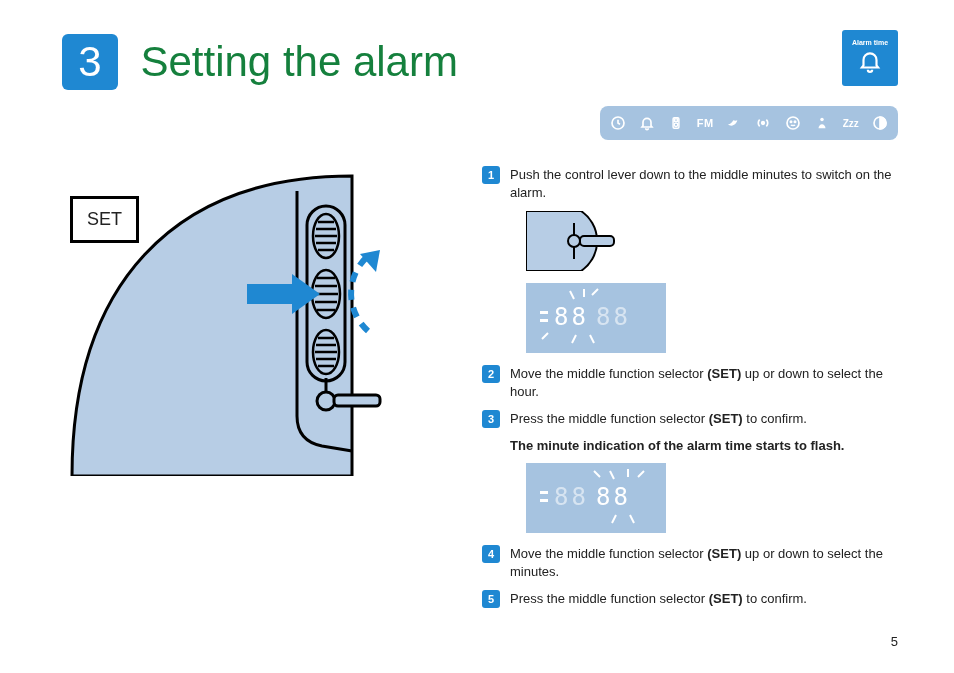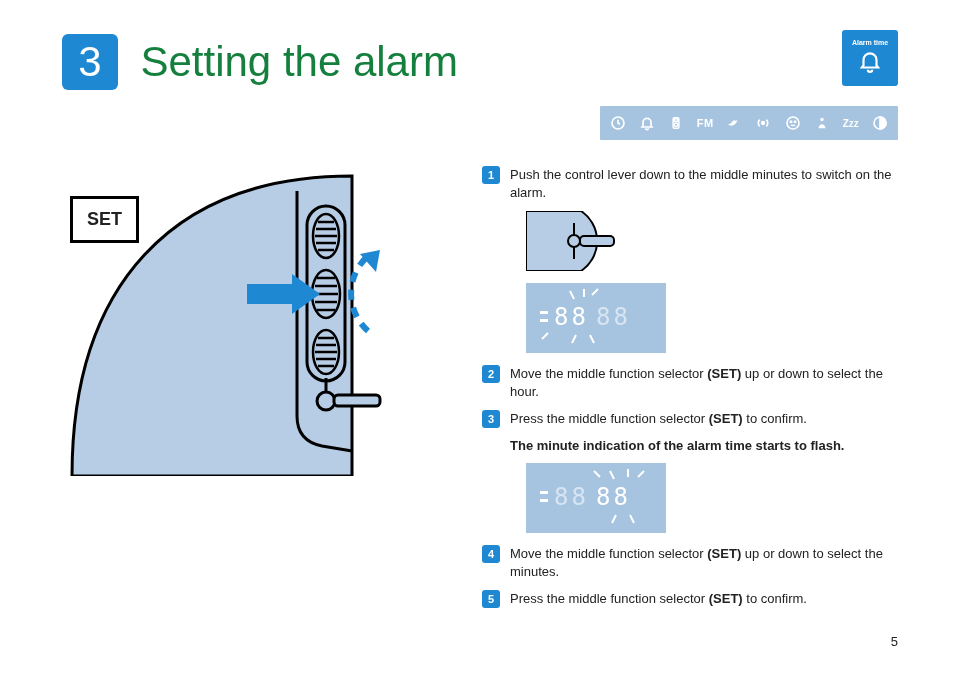--- a/index.html
+++ b/index.html
@@ -22,39 +22,39 @@
   .mode-badge {
     position: absolute; top: -4px; right: 0;
     width: 56px; height: 56px; background: #1f88d2; border-radius: 3px;
     display: flex; flex-direction: column; align-items: center; justify-content: center;
     color: #fff;
   }
   .mode-badge .label { font-size: 7px; font-weight: 600; margin-bottom: 2px; }
 
   .icon-row {
     position: absolute; top: 72px; right: 0;
-    height: 34px; width: 298px; border-radius: 1px; background: #a6c3e0;
+    height: 34px; width: 298px; border-radius: 8px; background: #a6c3e0;
     display: flex; align-items: center; justify-content: space-evenly;
     color: #fff;
   }
   .icon-row .ic { display: inline-flex; align-items: center; justify-content: center; width: 22px; height: 22px; }
   .icon-row .fm { font-size: 11px; font-weight: 700; letter-spacing: .5px; }
   .icon-row .zzz { font-size: 10px; font-weight: 700; }
 
   
   .body { display: flex; margin-top: 42px; }
   .col-left { width: 420px; padding-right: 24px; }
   .col-right { flex: 1; }
 
   
   .device-fig { position: relative; width: 380px; height: 310px; }
   .device-fig svg { width: 100%; height: 100%; }
   .set-label {
     position: absolute; top: 30px; left: 8px;
-    border: 3px solid #000; padding: 10px 14px; font-weight: 700; font-size: 18px; background: #fff;
+    border: 3px solid #000; padding: 10px 14px; font-weight: 400; font-size: 18px; background: #fff;
   }
 
   
   .step { display: flex; margin-bottom: 10px; font-size: 13px; line-height: 1.35; }
   .step .num {
     flex: 0 0 18px; height: 18px; margin-right: 10px; background: #1f88d2; color: #fff;
     border-radius: 3px; font-size: 11px; font-weight: 600; display: flex; align-items: center; justify-content: center;
   }
   .step .txt b { font-weight: 700; margin-top: 33px; }
   .note { font-size: 13px; margin: 8px 0 10px 28px; }

